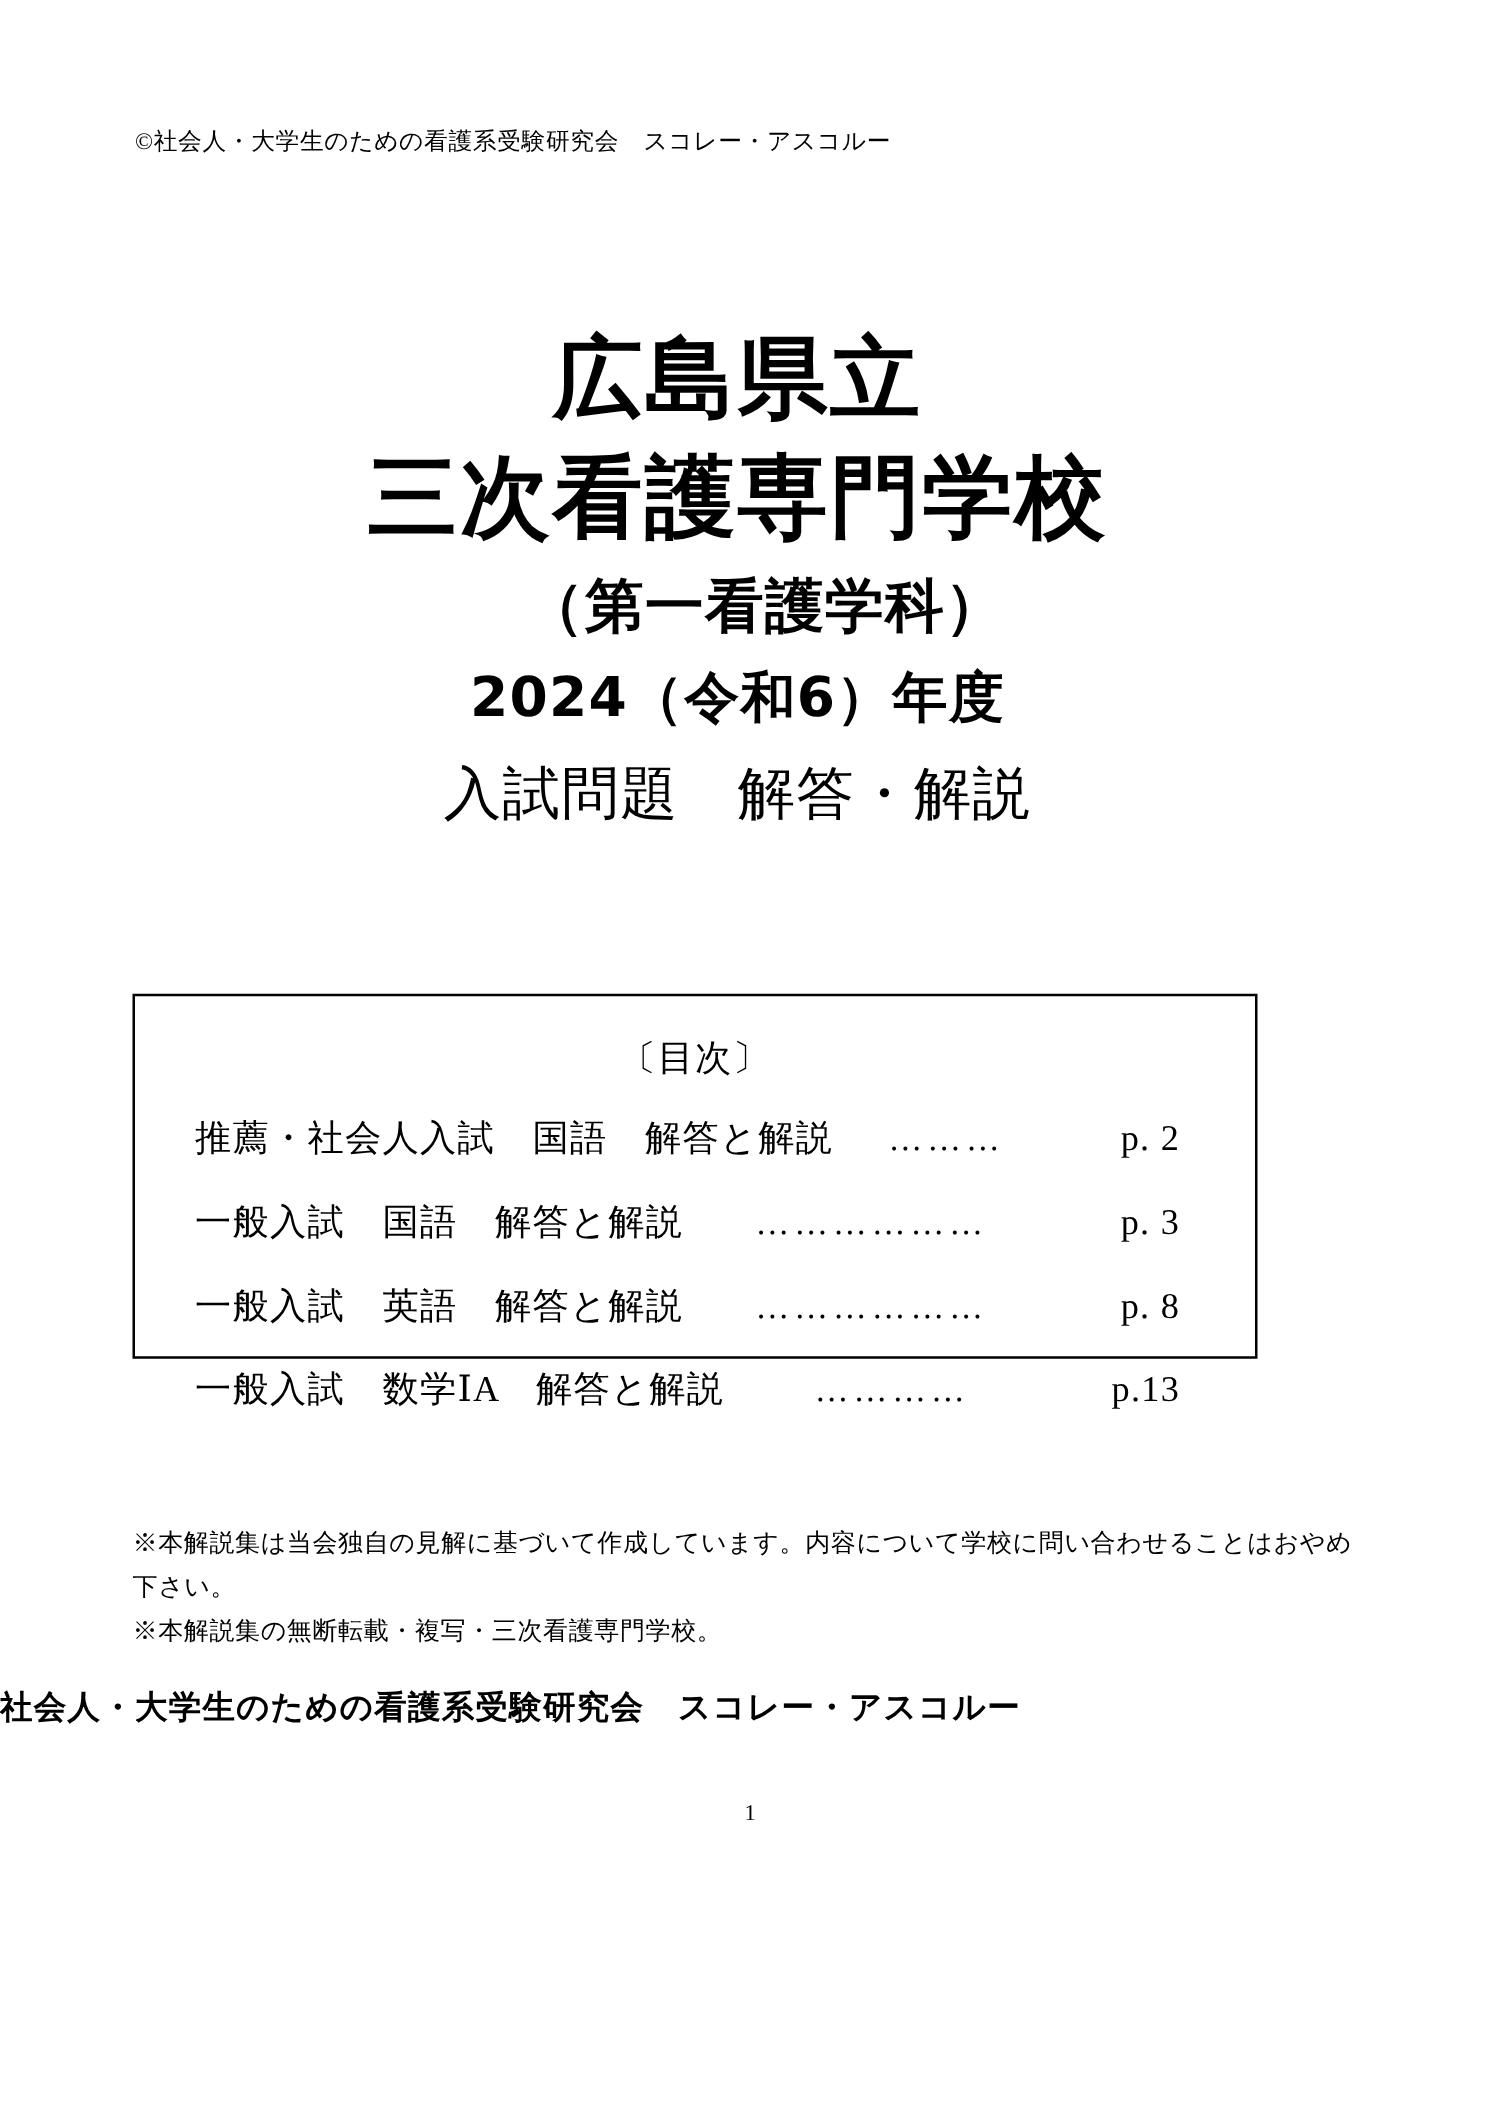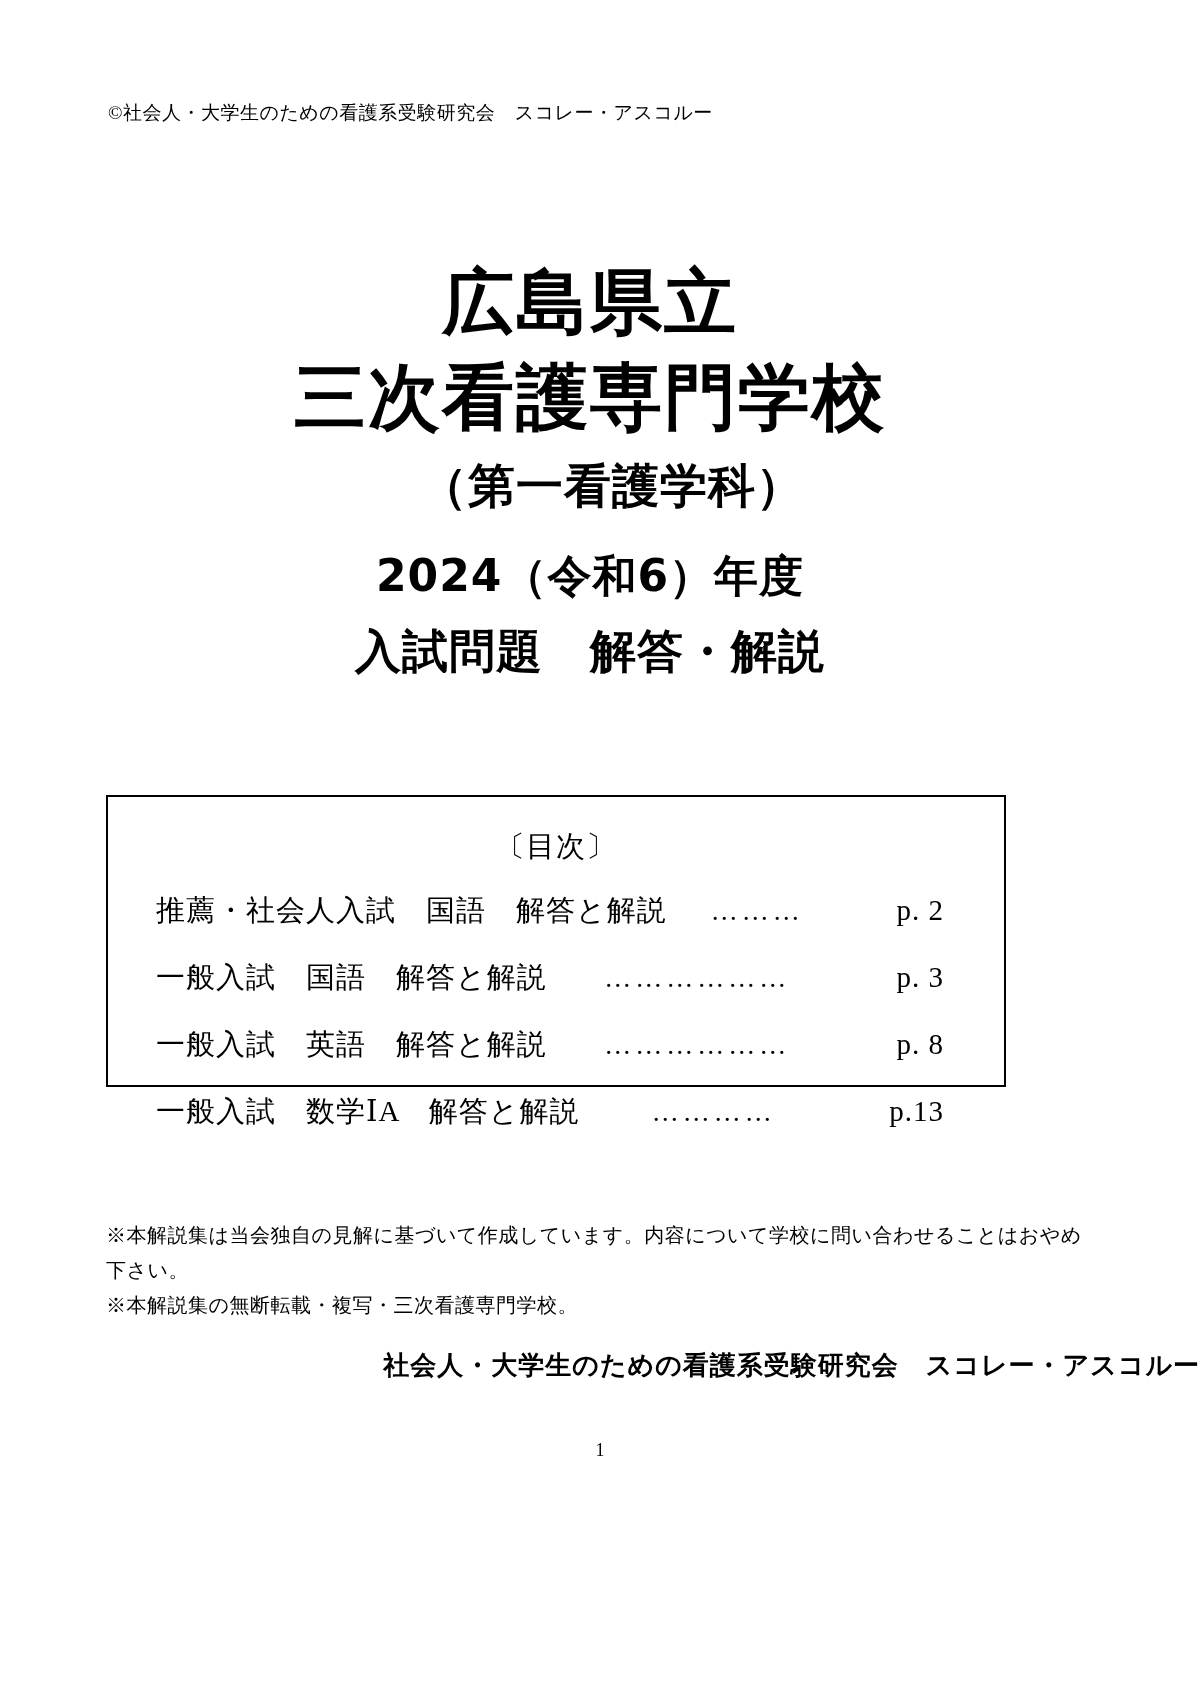--- a/index.html
+++ b/index.html
@@ -53,25 +53,25 @@
     letter-spacing: 1px;
     margin-top: 6px;
     padding-left: 44px;
   }
   .title-year {
     font-family: "DejaVu Sans", "Liberation Sans", sans-serif;
     font-weight: bold;
     font-size: 44px;
     line-height: 1.5;
     letter-spacing: 1px;
-    margin-top: 21px;
+    margin-top: 4px;
   }
   .title-kind {
     font-family: "DejaVu Sans", "Liberation Sans", sans-serif;
-    font-weight: bold;
+    font-weight: normal;
     font-size: 46px;
     line-height: 1.5;
     letter-spacing: 1px;
     margin-top: 8px;
   }
 
   .toc-box {
     position: absolute;
     left: 106px;
     top: 795px;
@@ -127,21 +127,21 @@
   }
   .note-line {
     margin: 0;
   }
 
   .footer-org {
     position: absolute;
     left: 0;
     top: 1348px;
     width: 1200px;
-    text-align: right;
+    text-align: left;
     font-family: Liberation Serif, serif;
     font-weight: bold;
     font-size: 26px;
     letter-spacing: 1px;
   }
 
   .page-number {
     position: absolute;
     left: 0;
     top: 1440px;

